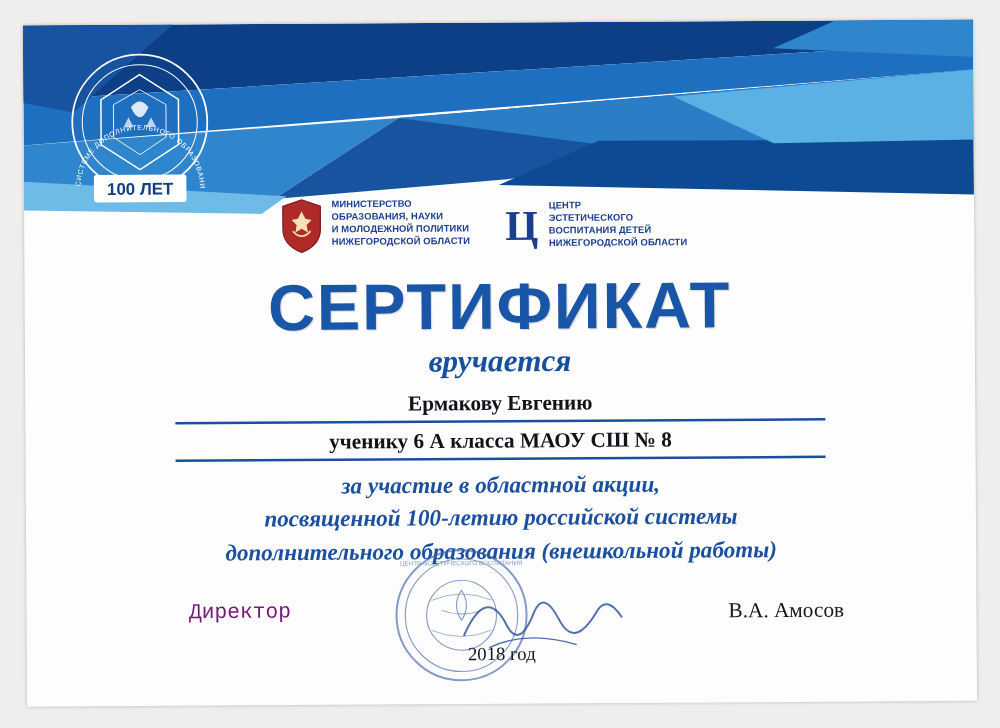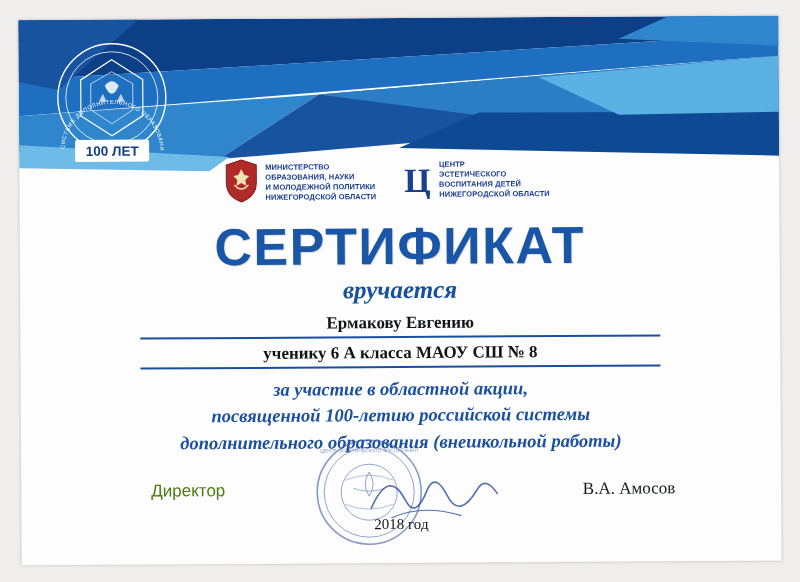--- a/index.html
+++ b/index.html
@@ -58,21 +58,21 @@
     left: 205px;
     top: 136px;
     width: 520px;
     height: 52px;
     display: flex;
     align-items: center;
     gap: 26px;
   }
   .logo-block {
     display: flex;
-    align-items: flex-end;
+    align-items: flex-start;
     gap: 7px;
   }
   .logo-text {
     font-size: 7.5px;
     font-weight: bold;
     line-height: 1.32;
     color: #1b3f8f;
     letter-spacing: 0.1px;
     text-transform: uppercase;
   }
@@ -139,23 +139,23 @@
     font-size: 18.5px;
     line-height: 1.42;
     color: #1b4fa0;
   }
 
   
   .sig-left {
     position: absolute;
     left: 130px;
     top: 462px;
-    font-family: Liberation Sans, sans-serif;
+    font-family: Liberation Mono, monospace;
     font-size: 17px;
-    color: #4d7c0f;
+    color: #701a75;
   }
   .sig-right {
     position: absolute;
     right: 106px;
     top: 462px;
     font-family: "Liberation Serif", serif;
     font-size: 17px;
     color: #14171c;
   }
   .year {

